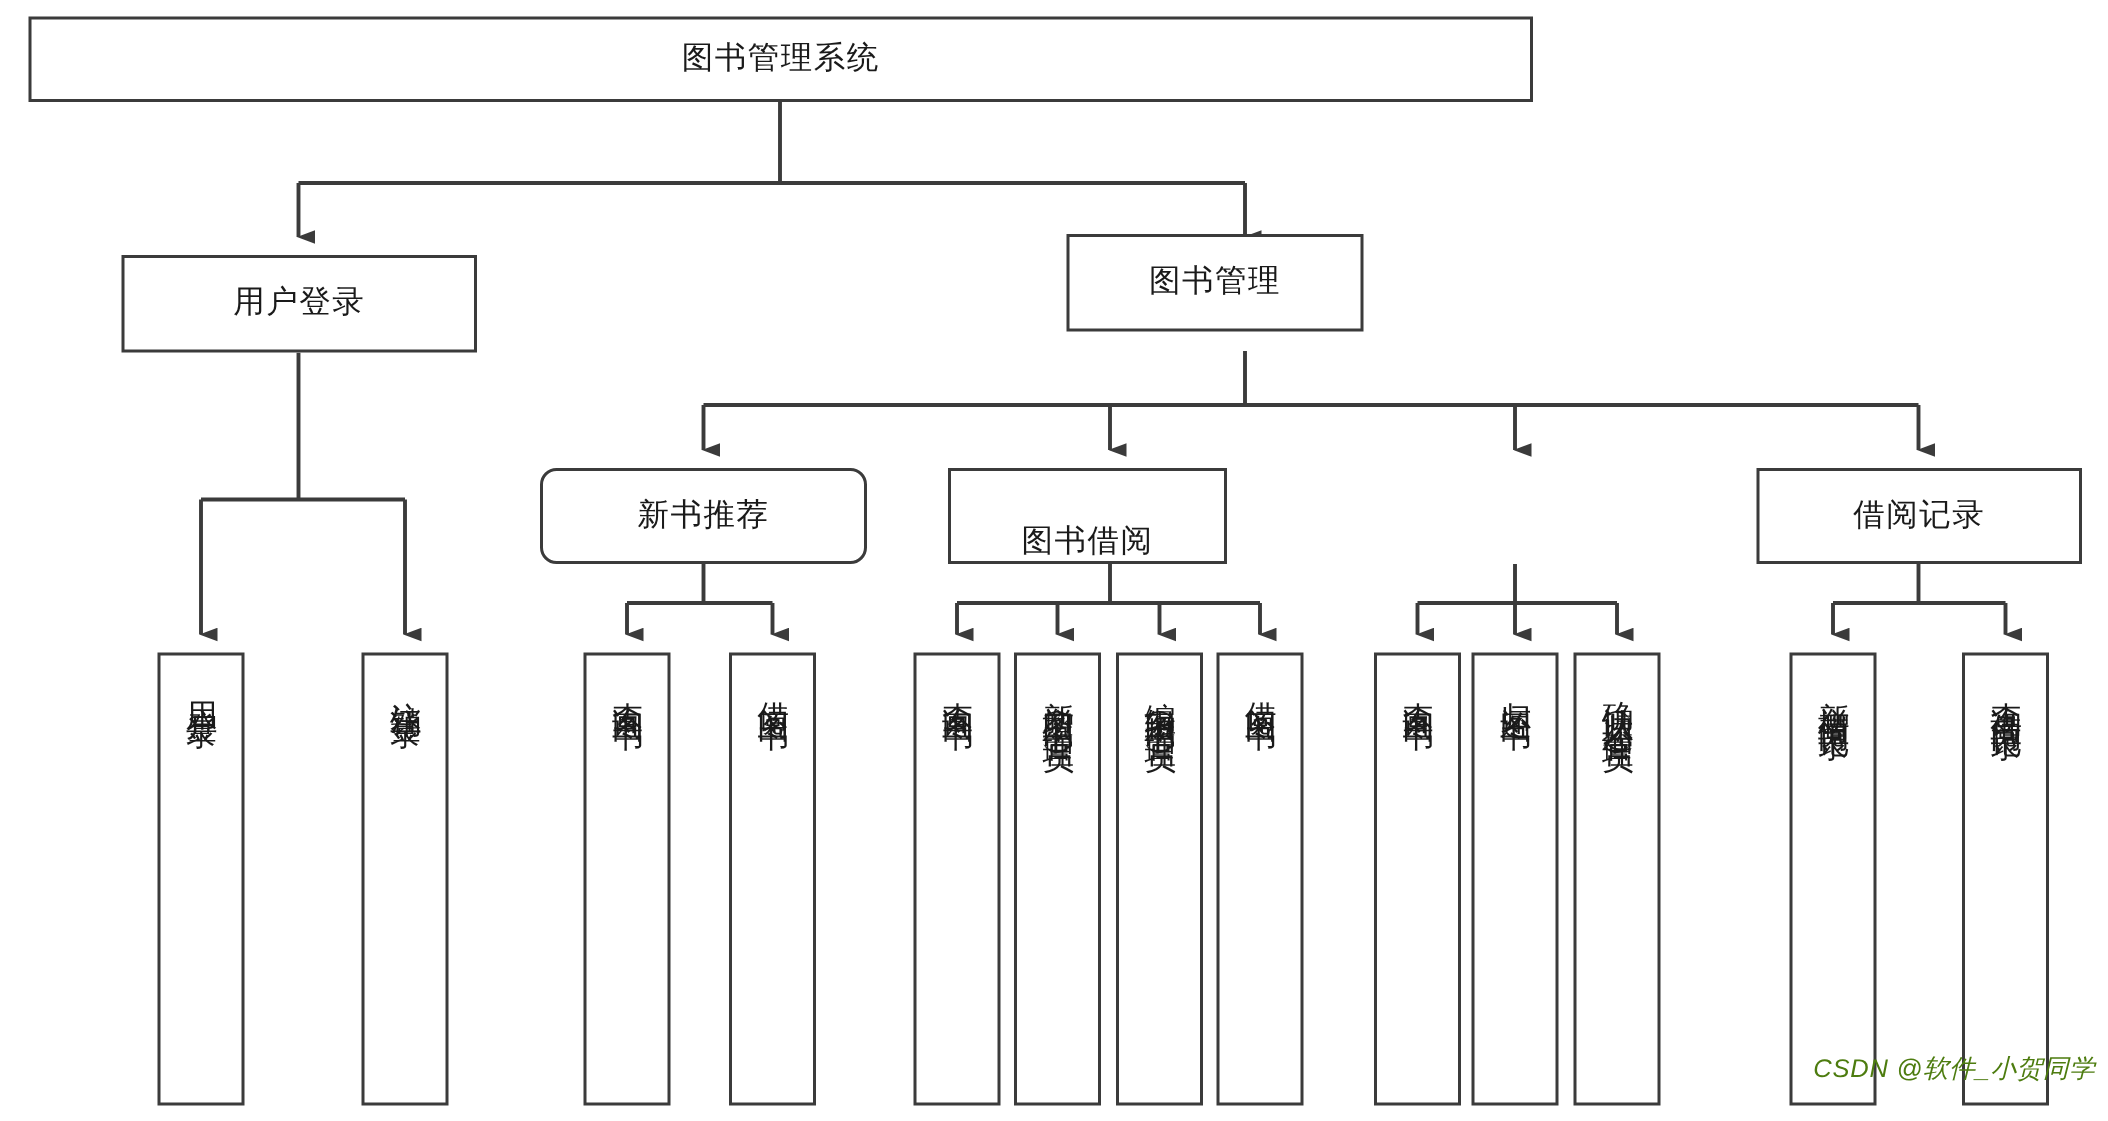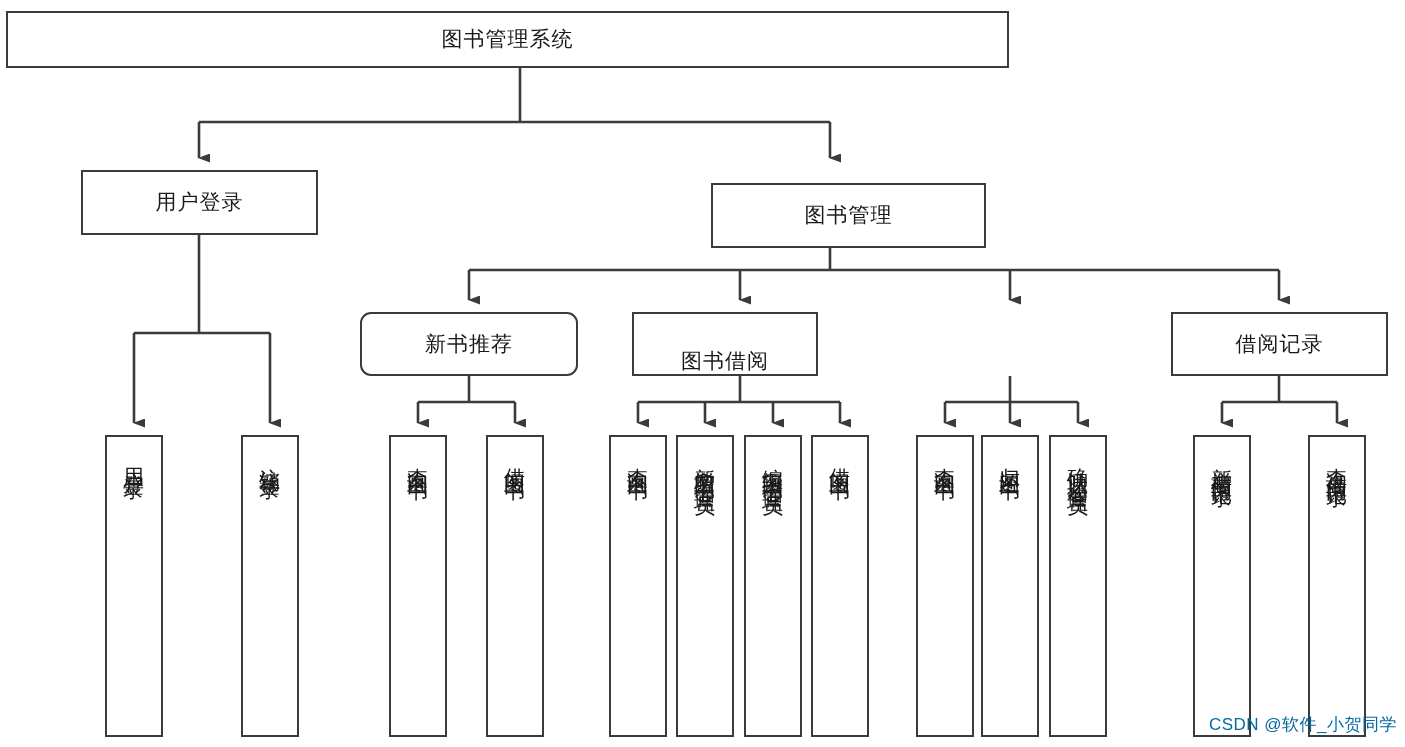--- a/index.html
+++ b/index.html
@@ -50,25 +50,26 @@
   .node.vert .label {
     writing-mode: vertical-rl;
     text-orientation: upright;
     font-size: 21px;
     letter-spacing: 4px;
     line-height: 1;
   }
   .watermark {
     position: absolute;
     right: 8px;
-    bottom: 11px;
+    bottom: 23px;
     font-size: 17px;
-    color: #0369a1;
+    color: #4d7c0f;
     white-space: nowrap;
     letter-spacing: 0.5px;
+    font-style: italic;
   }
 </style>
 </head>
 <body>
 
 <div id="canvas">
 
   <svg class="edges" viewBox="0 0 1405 747">
     <defs>
       <marker id="arrowhead" markerWidth="10" markerHeight="12" refX="4.5" refY="11" orient="auto" markerUnits="userSpaceOnUse">
@@ -112,28 +113,28 @@
       <path d="M1010,402 L1010,423" marker-end="url(#arrowhead)"></path>
       <path d="M1078,402 L1078,423" marker-end="url(#arrowhead)"></path>
 
       <path d="M1279,376 L1279,402"></path>
       <path d="M1222,402 L1337,402"></path>
       <path d="M1222,402 L1222,423" marker-end="url(#arrowhead)"></path>
       <path d="M1337,402 L1337,423" marker-end="url(#arrowhead)"></path>
     </g>
   </svg>
 
-  <div class="node horiz" style="left:6px; top:11px; width:1003px; height:57px;">
+  <div class="node horiz" style="left:19px; top:11px; width:1003px; height:57px;">
     <span class="label">图书管理系统</span>
   </div>
 
   <div class="node horiz" style="left:81px; top:170px; width:237px; height:65px;">
     <span class="label">用户登录</span>
   </div>
-  <div class="node horiz" style="left:711px; top:183px; width:275px; height:65px;">
+  <div class="node horiz" style="left:711px; top:156px; width:198px; height:65px;">
     <span class="label">图书管理</span>
   </div>
 
   <div class="node horiz" style="left:360px; top:312px; width:218px; height:64px;border-radius:11px;">
     <span class="label">新书推荐</span>
   </div>
   <div class="node horiz" style="left:632px; top:312px; width:186px; height:64px;align-items:flex-end;">
     <span class="label">图书借阅</span>
   </div>
   <div class="node horiz" style="left:1171px; top:312px; width:217px; height:64px;justify-content:center;">

